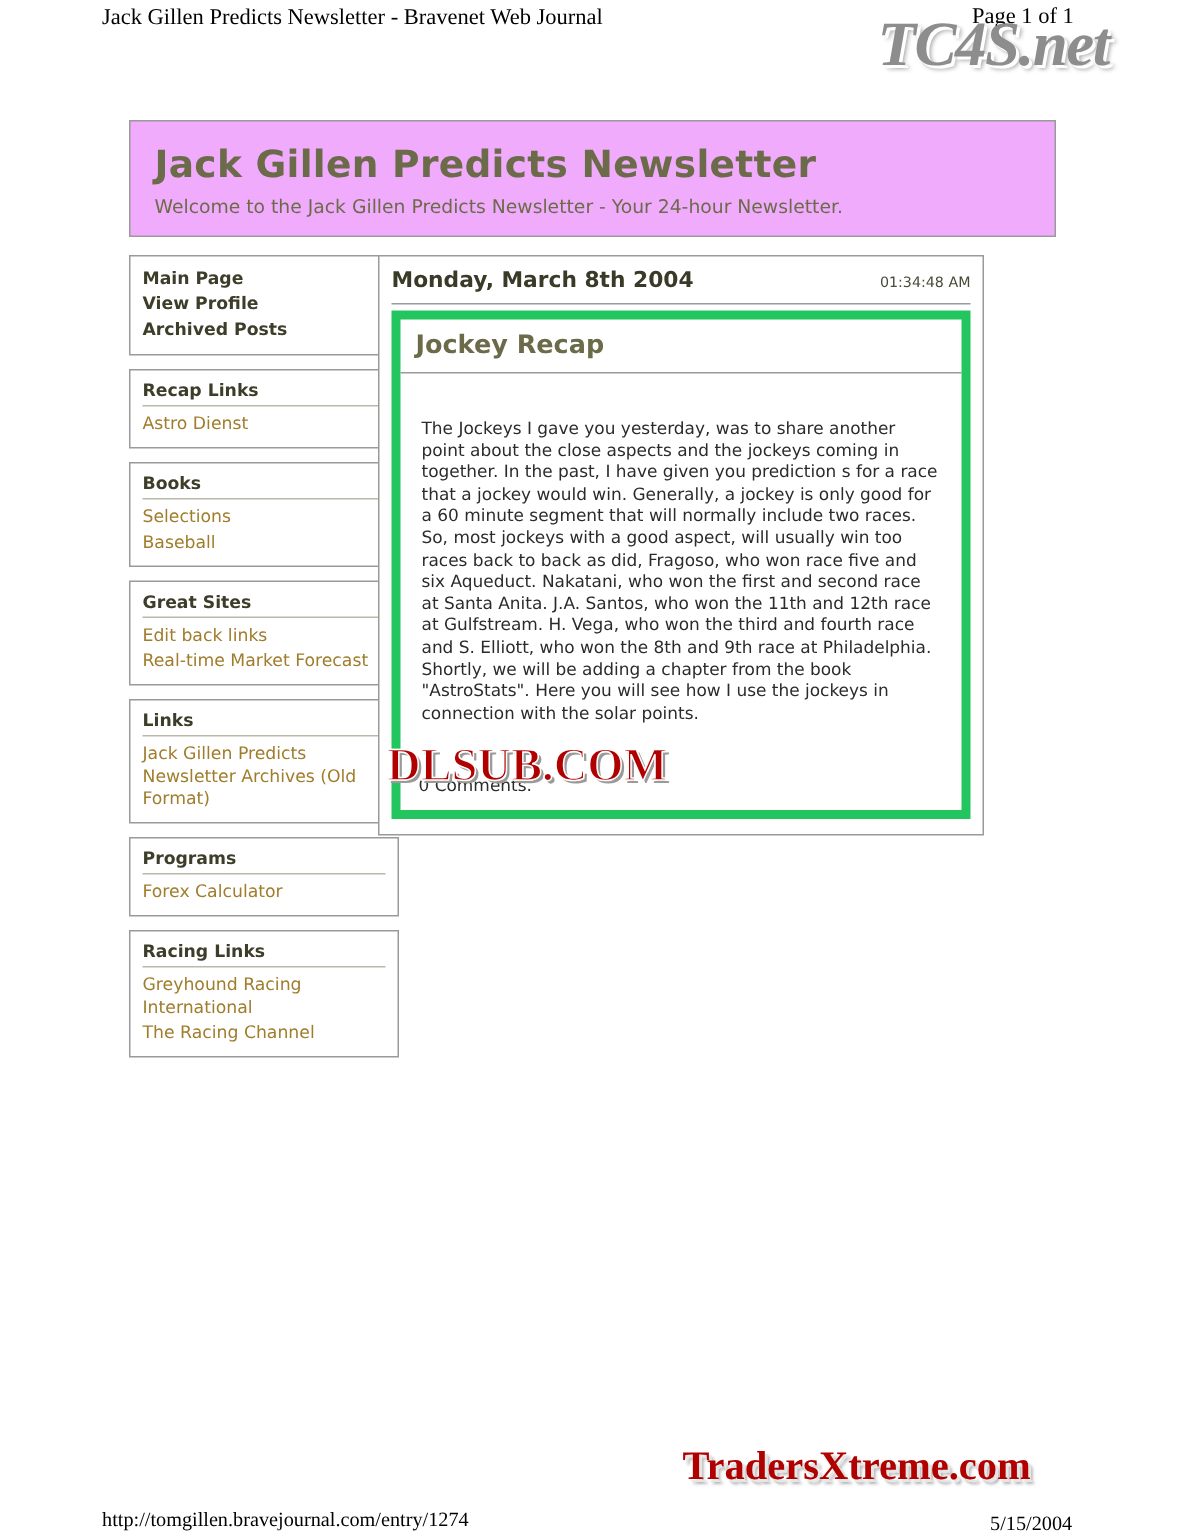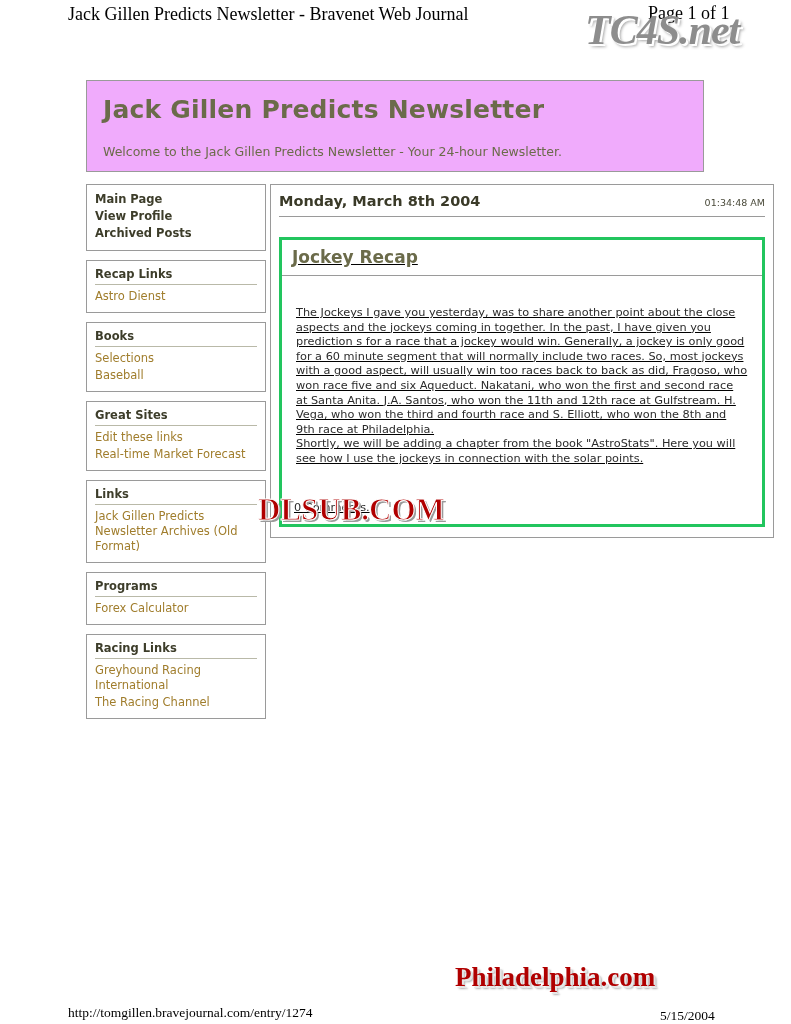--- a/index.html
+++ b/index.html
@@ -16,21 +16,21 @@
   }
 
   
   .print-header {
     position: absolute;
     top: 2px;
     left: 0;
     width: 791px;
     height: 24px;
     font-family: "Liberation Serif", serif;
-    font-size: 18px;
+    font-size: 15px;
     color: #000;
   }
   .print-header .ph-title {
     position: absolute;
     left: 68px;
     top: 2px;
     white-space: nowrap;
   }
   .print-header .ph-page {
     position: absolute;
@@ -113,21 +113,21 @@
   }
   .masthead h1 {
     margin: 0;
     font-size: 25px;
     font-weight: bold;
     color: #6b6b4a;
     letter-spacing: 0.2px;
     font-family: "DejaVu Sans", sans-serif;
   }
   .masthead .tagline {
-    margin-top: 20px;
+    margin-top: 6px;
     font-size: 12.5px;
     color: #6b6b4a;
     font-family: "DejaVu Sans", sans-serif;
   }
 
   .columns {
     margin-top: 12px;
     width: 618px;
     position: relative;
   }
@@ -170,23 +170,23 @@
     font-weight: bold;
     color: #3d3d2a;
     text-decoration: none;
     line-height: 17px;
     font-family: "DejaVu Sans", sans-serif;
   }
 
   
   .content {
     position: absolute;
-    left: 184px;
+    left: 166px;
     top: 0;
-    width: 504px;
+    width: 404px;
     border: 1px solid #9a9a9a;
     background: #ffffff;
     box-sizing: border-box;
     padding: 8px 8px 10px 8px;
   }
   .date-row {
     display: flex;
     align-items: baseline;
     justify-content: space-between;
     border-bottom: 1px solid #9a9a9a;
@@ -197,26 +197,25 @@
     font-weight: bold;
     color: #3a3a28;
     font-family: "DejaVu Sans", sans-serif;
   }
   .date-row .time {
     font-size: 9.5px;
     color: #4a4a3a;
     font-family: "DejaVu Sans", sans-serif;
   }
   .post {
-    margin-top: 20px;
-    border: 3px solid #22c55e;
+    margin-top: 4px;
+    border: 6px solid #22c55e;
     box-sizing: border-box;
     min-height: 260px;
     position: relative;
-    text-decoration: underline;
   }
   .post-title {
     border-bottom: 1px solid #9a9a9a;
     padding: 7px 10px 8px 10px;
     font-size: 17px;
     font-weight: bold;
     color: #6b6b4a;
     font-family: "DejaVu Sans", sans-serif;
   }
   .post-body {
@@ -270,21 +269,21 @@
       </div>
 
       <div class="side-box">
         <div class="sb-title">Books</div>
         <a class="sb-link" href="#">Selections</a>
         <a class="sb-link" href="#">Baseball</a>
       </div>
 
       <div class="side-box">
         <div class="sb-title">Great Sites</div>
-        <a class="sb-link" href="#">Edit these links</a>
+        <a class="sb-link" href="#">Edit back links</a>
         <a class="sb-link" href="#">Real-time Market Forecast</a>
       </div>
 
       <div class="side-box">
         <div class="sb-title">Links</div>
         <a class="sb-link" href="#">Jack Gillen Predicts Newsletter Archives (Old Format)</a>
       </div>
 
       <div class="side-box">
         <div class="sb-title">Programs</div>
@@ -312,16 +311,16 @@
           <p>Shortly, we will be adding a chapter from the book "AstroStats". Here you will see how I use the jockeys in connection with the solar points.</p>
         </div>
         <div class="comments">0 Comments.</div>
       </div>
     </div>
 
   </div>
 </div>
 
 <div class="wm-dlsub">DLSUB.COM</div>
-<div class="wm-traders">Philadelphia.com</div>
+<div class="wm-traders">TradersXtreme.com</div>
 
 <div class="print-footer-url">http://tomgillen.bravejournal.com/entry/1274</div>
 <div class="print-footer-date">5/15/2004</div>
 
 </body></html>

